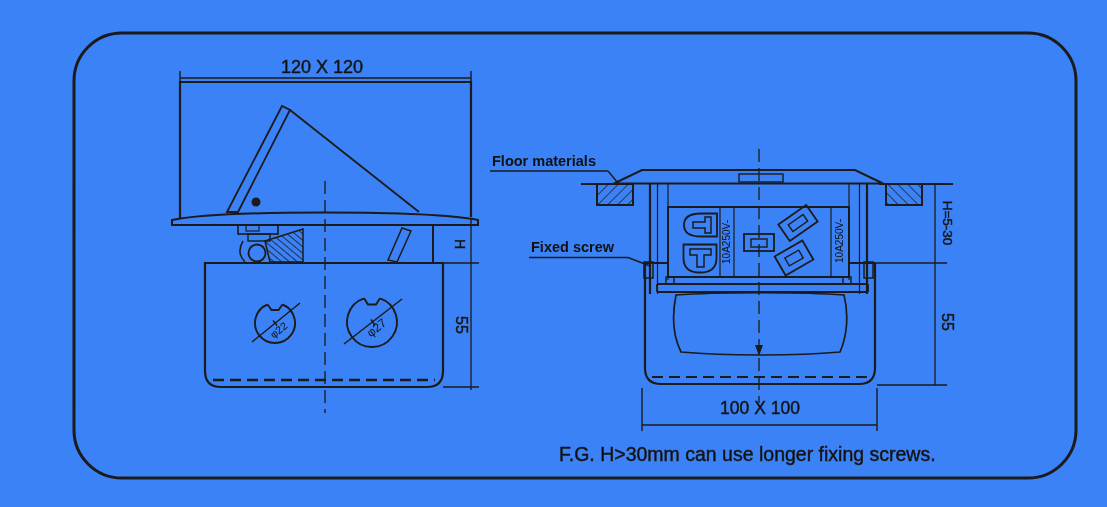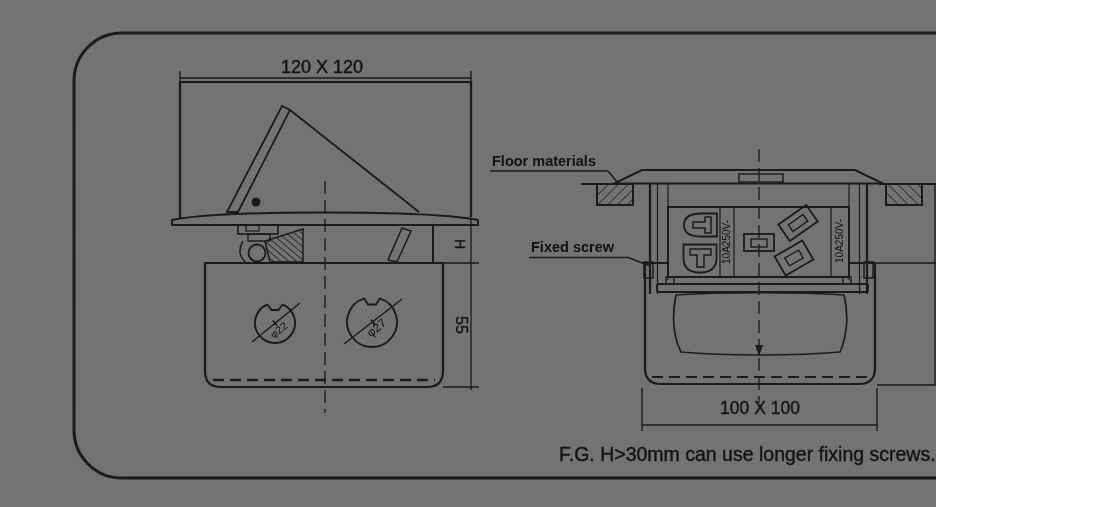--- a/index.html
+++ b/index.html
@@ -1,16 +1,16 @@
 <!DOCTYPE html>
 <html><head>
 <meta charset="utf-8">
 <style>
   html,body{margin:0;padding:0;background:#ffffff;}
-  .page{position:relative;width:936px;height:507px;background:#737373;overflow:hidden;}
+  .page{position:relative;width:1107px;height:507px;background:#3b82f6;overflow:hidden;}
   svg{display:block;}
   svg text{font-family:"Liberation Sans","DejaVu Sans",sans-serif;fill:#111111;}
   .stroke{stroke:#1b1b1b;fill:none;}
   .thicktxt{stroke:#1b1b1b;stroke-width:0.45;}
   .boldtxt{font-weight:bold;}
 </style>
 </head>
 <body>
 
 <div class="page">

